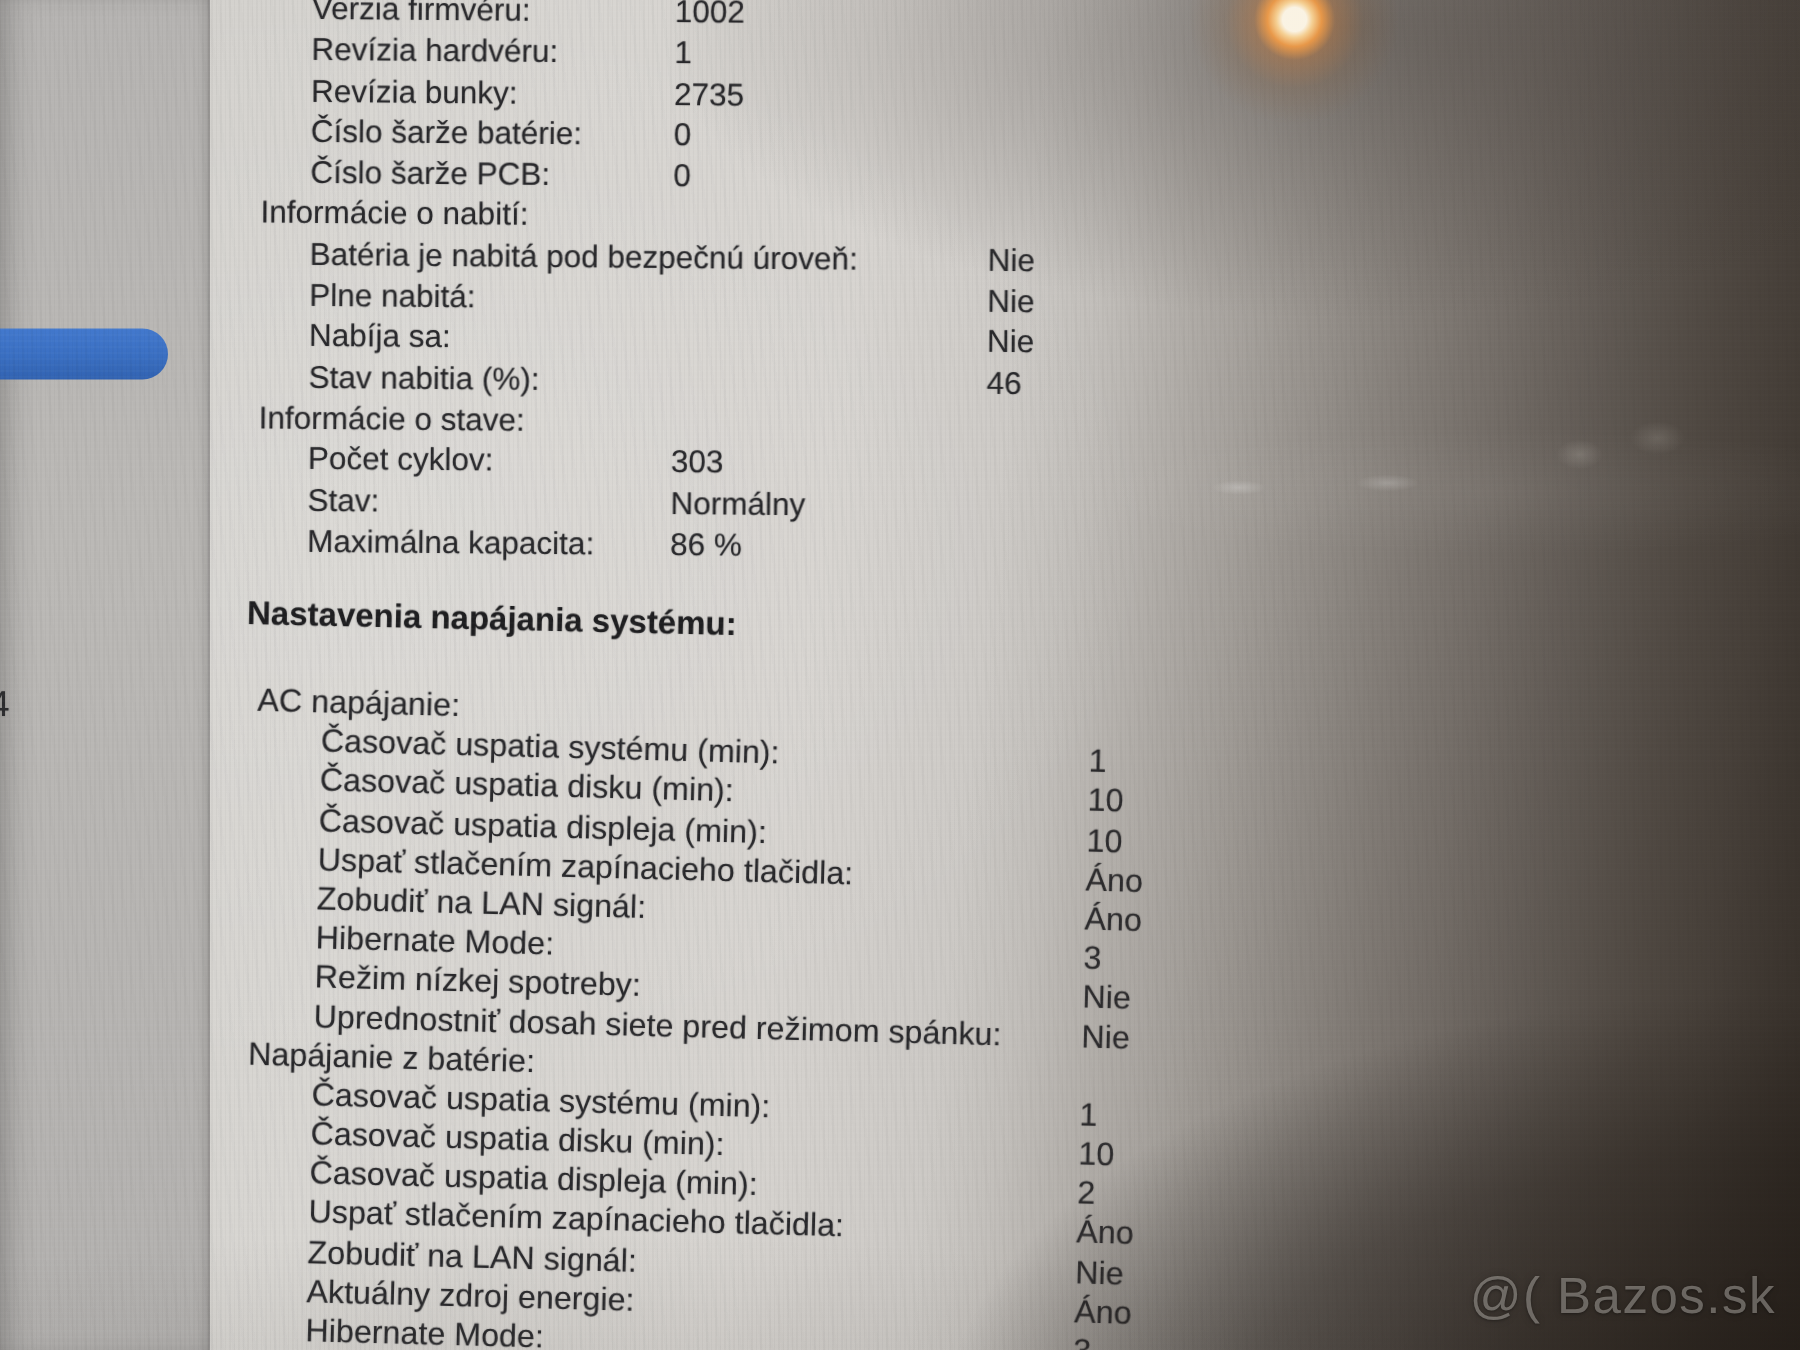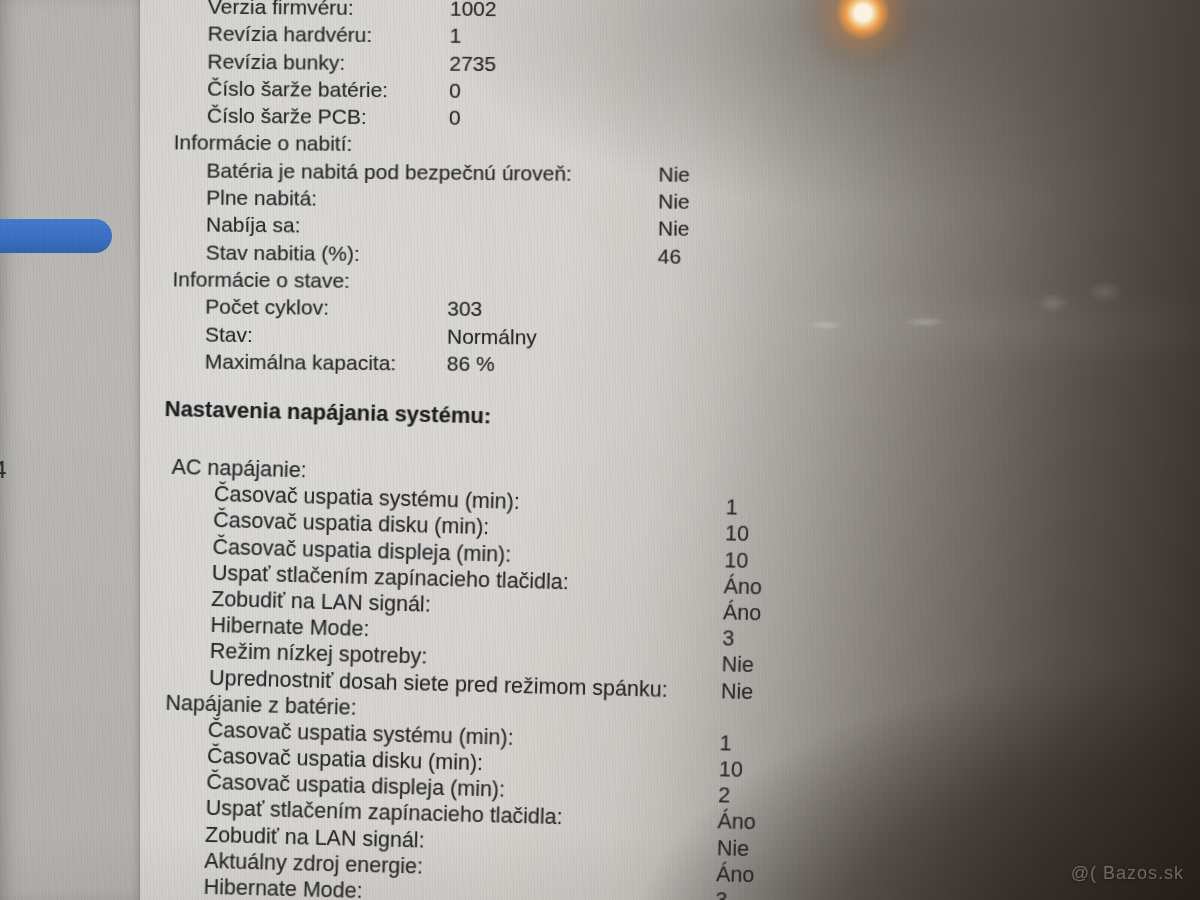--- a/index.html
+++ b/index.html
@@ -62,21 +62,21 @@
       radial-gradient(ellipse 30px 8px at 925px 322px, rgba(255,255,255,0.20), transparent 70%),
       radial-gradient(ellipse 22px 14px at 1053px 303px, rgba(255,250,240,0.15), transparent 70%),
       radial-gradient(ellipse 26px 16px at 1105px 292px, rgba(255,250,240,0.12), transparent 70%),
       radial-gradient(ellipse 420px 60px at 1000px 328px, rgba(255,252,245,0.05), transparent 70%),
       radial-gradient(ellipse 640px 270px at 900px 18px, rgba(55,48,44,0.40), transparent 72%),
       linear-gradient(96deg, transparent 54%, rgba(75,66,58,0.16) 66%, rgba(62,53,46,0.38) 79%, rgba(50,42,35,0.58) 90%, rgba(40,33,27,0.68) 100%),
       radial-gradient(ellipse 780px 430px at 1170px 965px, rgba(15,11,8,0.90) 0%, rgba(15,11,8,0.45) 45%, transparent 70%),
       radial-gradient(ellipse 900px 150px at 30% 103%, rgba(60,55,50,0.10), transparent 70%);
   }
   .watermark{
-    position:absolute;right:16px;bottom:16px;font-size:18px;letter-spacing:1px;
+    position:absolute;right:16px;bottom:16px;font-size:34px;letter-spacing:1px;
     color:rgba(200,195,189,0.45);
     text-shadow:0 1px 2px rgba(0,0,0,0.35), 0 0 6px rgba(0,0,0,0.2);
     filter:blur(0.3px);
   }
 </style>
 </head>
 <body>
 
 <div class="photo">
 

